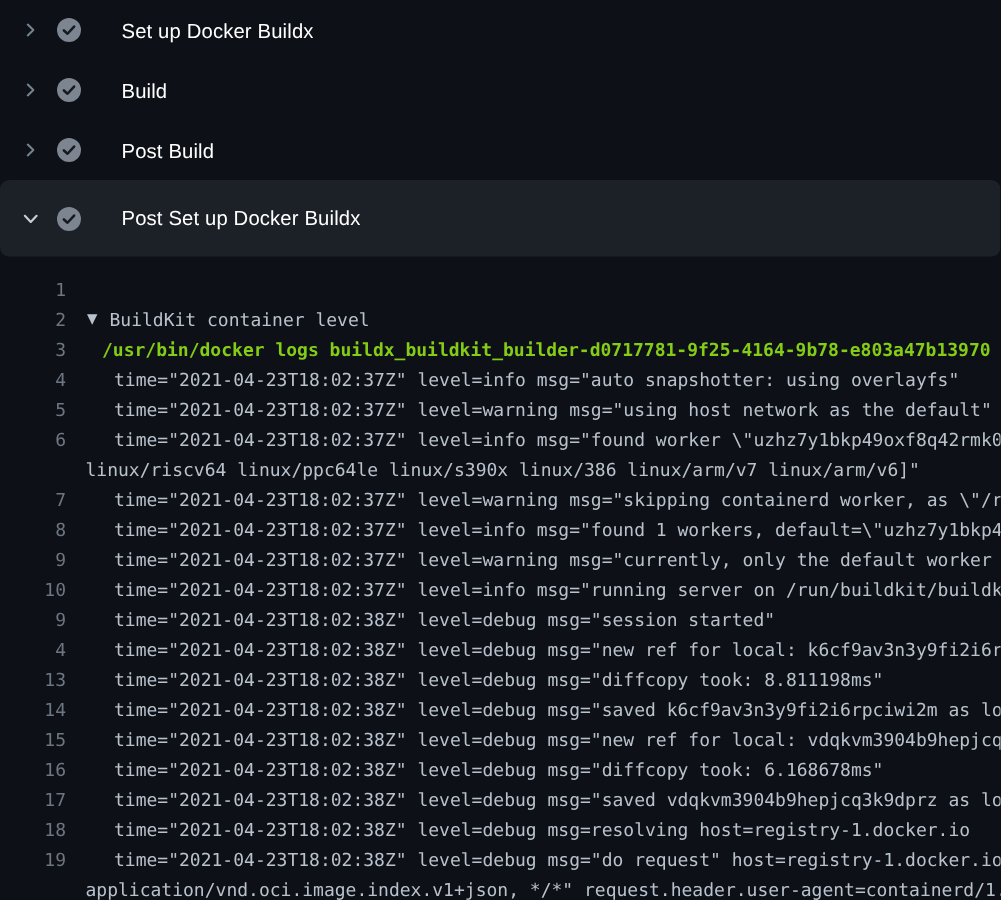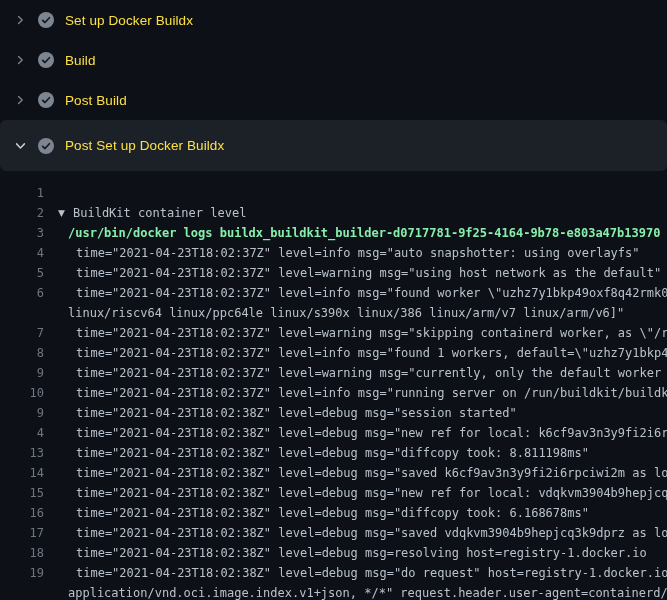--- a/index.html
+++ b/index.html
@@ -14,39 +14,39 @@
   .step-row {
     height: 40px; display: flex; align-items: center;
     padding-left: 12px; cursor: pointer; box-sizing: border-box;
   }
   .step-row.expanded {
     height: 51px; background: #1c2128; border-radius: 6px;
   }
   .chev-box { width: 16px; height: 16px; flex: none; display: flex; align-items: center; justify-content: center; }
   .check-box { width: 16px; height: 16px; flex: none; margin-left: 10px; }
   .step-title {
-    margin-left: 11px; color: #fde047; font-size: 13.5px; letter-spacing: .1px;
+    margin-left: 27px; color: #ffffff; font-size: 13.5px; letter-spacing: .1px;
   }
 
   
   .log {
     padding-top: 12px;
     font-family: "DejaVu Sans Mono", "Liberation Mono", monospace;
     font-size: 12px; line-height: 20px;
     color: #b9c2cc;
   }
   .lrow { display: flex; height: 20px; white-space: pre; }
   .ln {
     width: 44px; flex: none; text-align: right; color: #6e7681;
     user-select: none; cursor: pointer;
   }
   .lt { margin-left: 20px; }
   .k-log  .lt { margin-left: 32px; }
-  .k-cmd  .lt { margin-left: 24px; color: #86efac; font-weight: bold; }
-  .k-cont .lt { margin-left: 24px; }
+  .k-cmd  .lt { margin-left: 24px; color: #84cc16; font-weight: bold; }
+  .k-cont .lt { margin-left: 13px; }
   .k-group .lt { margin-left: 0; }
   .grp-marker {
     display: inline-block; width: 9px; margin-left: 14px; margin-right: 6px;
     font-size: 9px; color: #b9c2cc; cursor: pointer;
     font-family: "DejaVu Sans", sans-serif;
   }
 </style>
 </head>
 <body>
 

